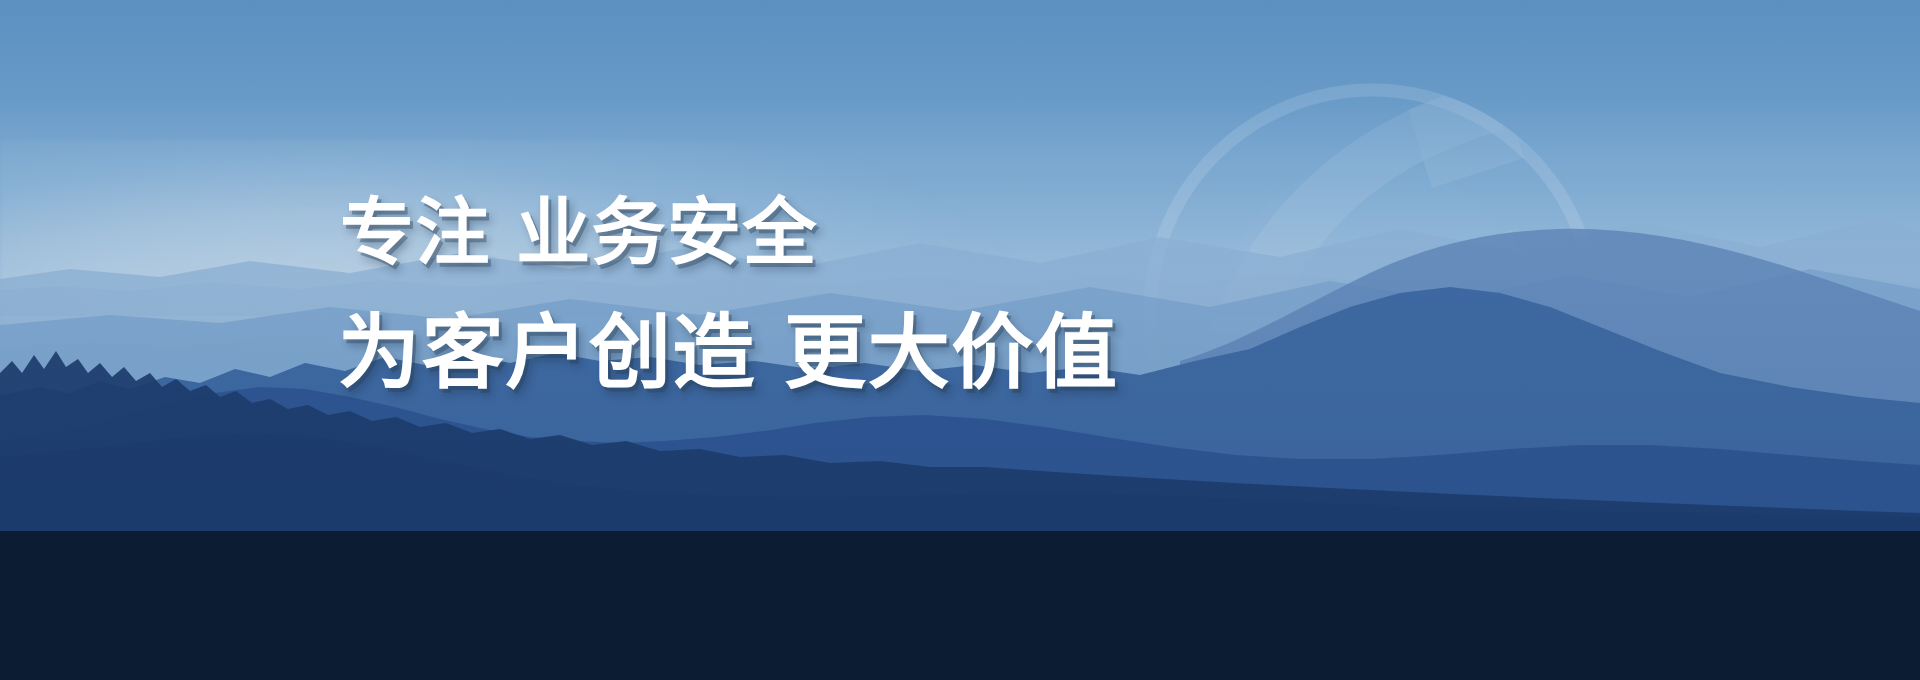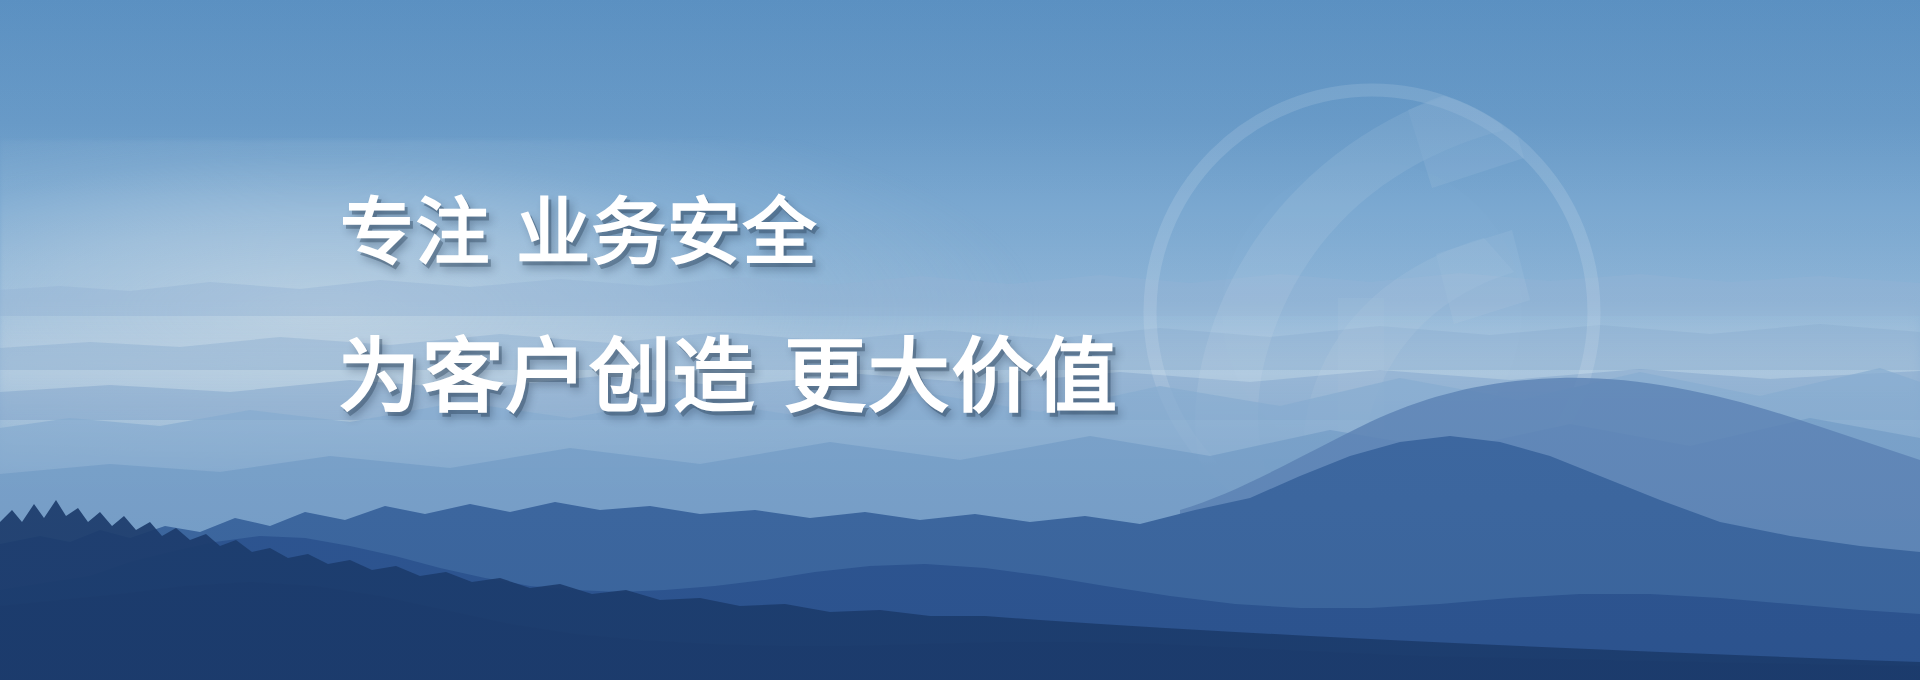--- a/index.html
+++ b/index.html
@@ -6,21 +6,21 @@
   html,body{margin:0;padding:0;background:#0b1c33;}
   body{
     font-family:"Liberation Sans","DejaVu Sans",sans-serif;
     -webkit-font-smoothing:antialiased;
   }
 
   
   .banner{
     position:relative;
     width:1920px;
-    height:680px;
+    height:531px;
     overflow:hidden;
     background:#6398c8;
   }
 
   
   .sky{
     position:absolute; inset:0;
     background:
       linear-gradient(180deg,
         #5f95c6 0%,
@@ -83,21 +83,21 @@
     text-shadow:
        3px 4px 0 rgba(40,62,88,.38),
        5px 7px 9px rgba(26,45,70,.33);
   }
   .line-1{
     font-size:74px;
     margin-left:4px;
   }
   .line-2{
     font-size:82px;
-    margin-top:66px;
+    margin-top:42px;
     margin-left:2px;
   }
   .gap{ display:inline-block; width:.34em; }
 
   
   .tone{
     position:absolute; inset:0;
     background:linear-gradient(180deg,
       rgba(30,70,120,.06) 0%,
       rgba(30,70,120,0) 30%,

